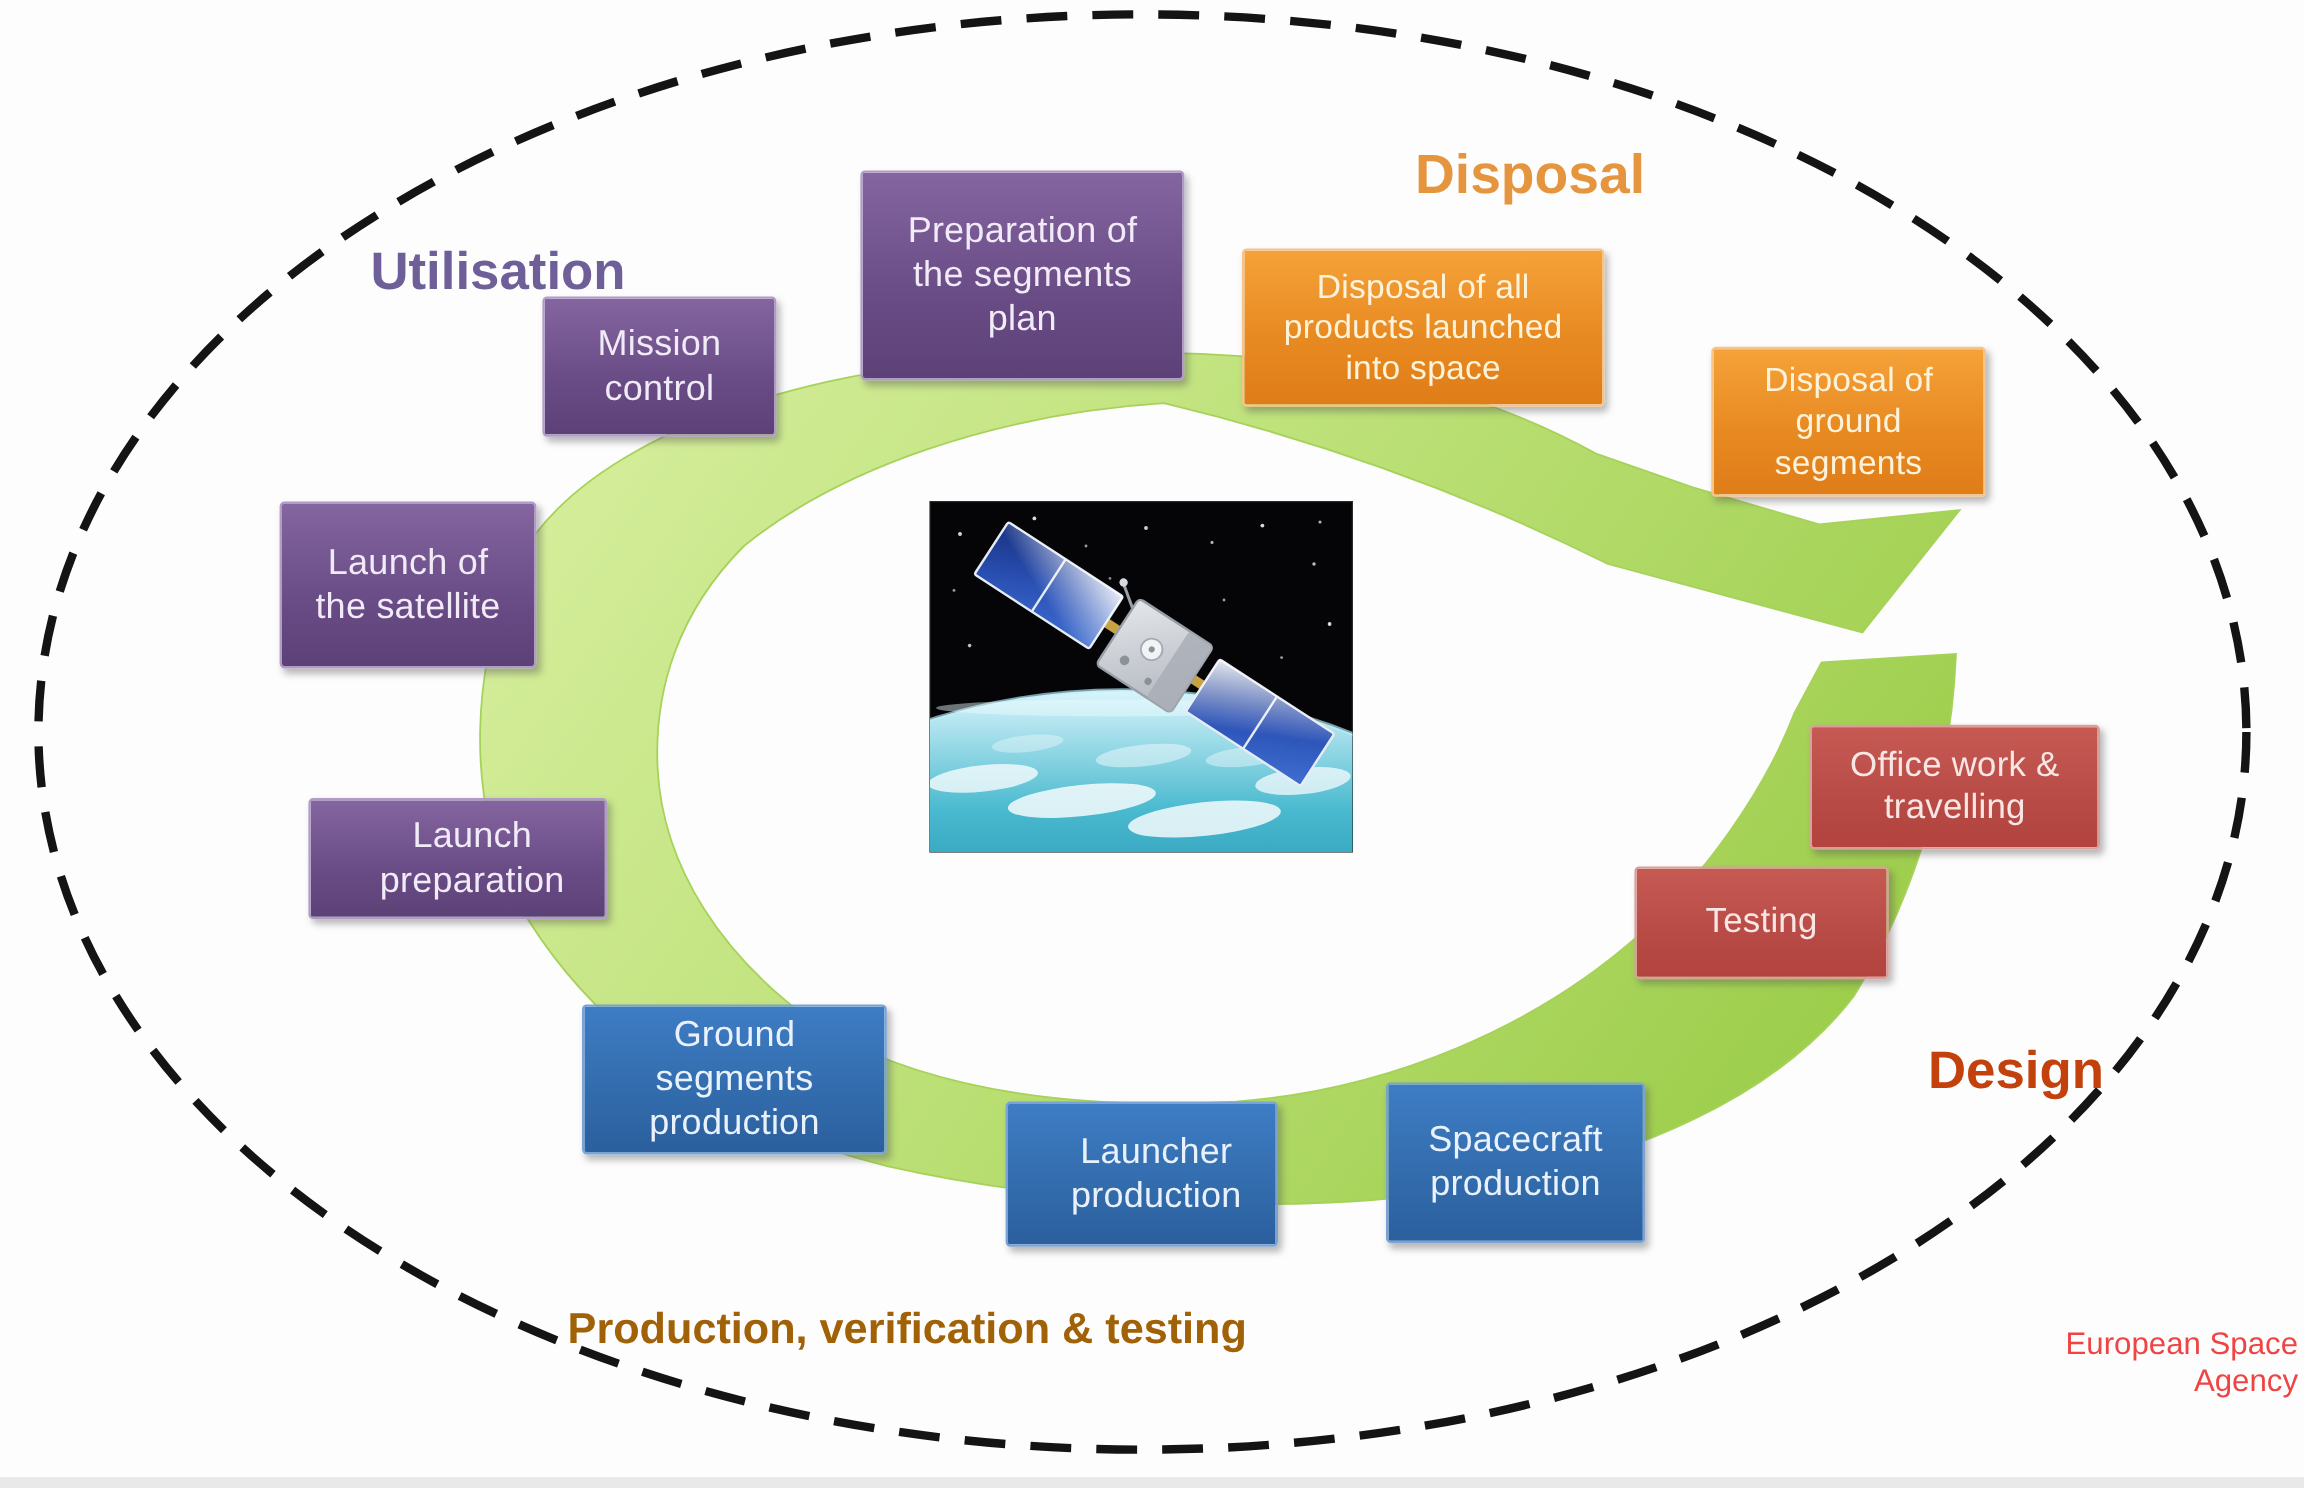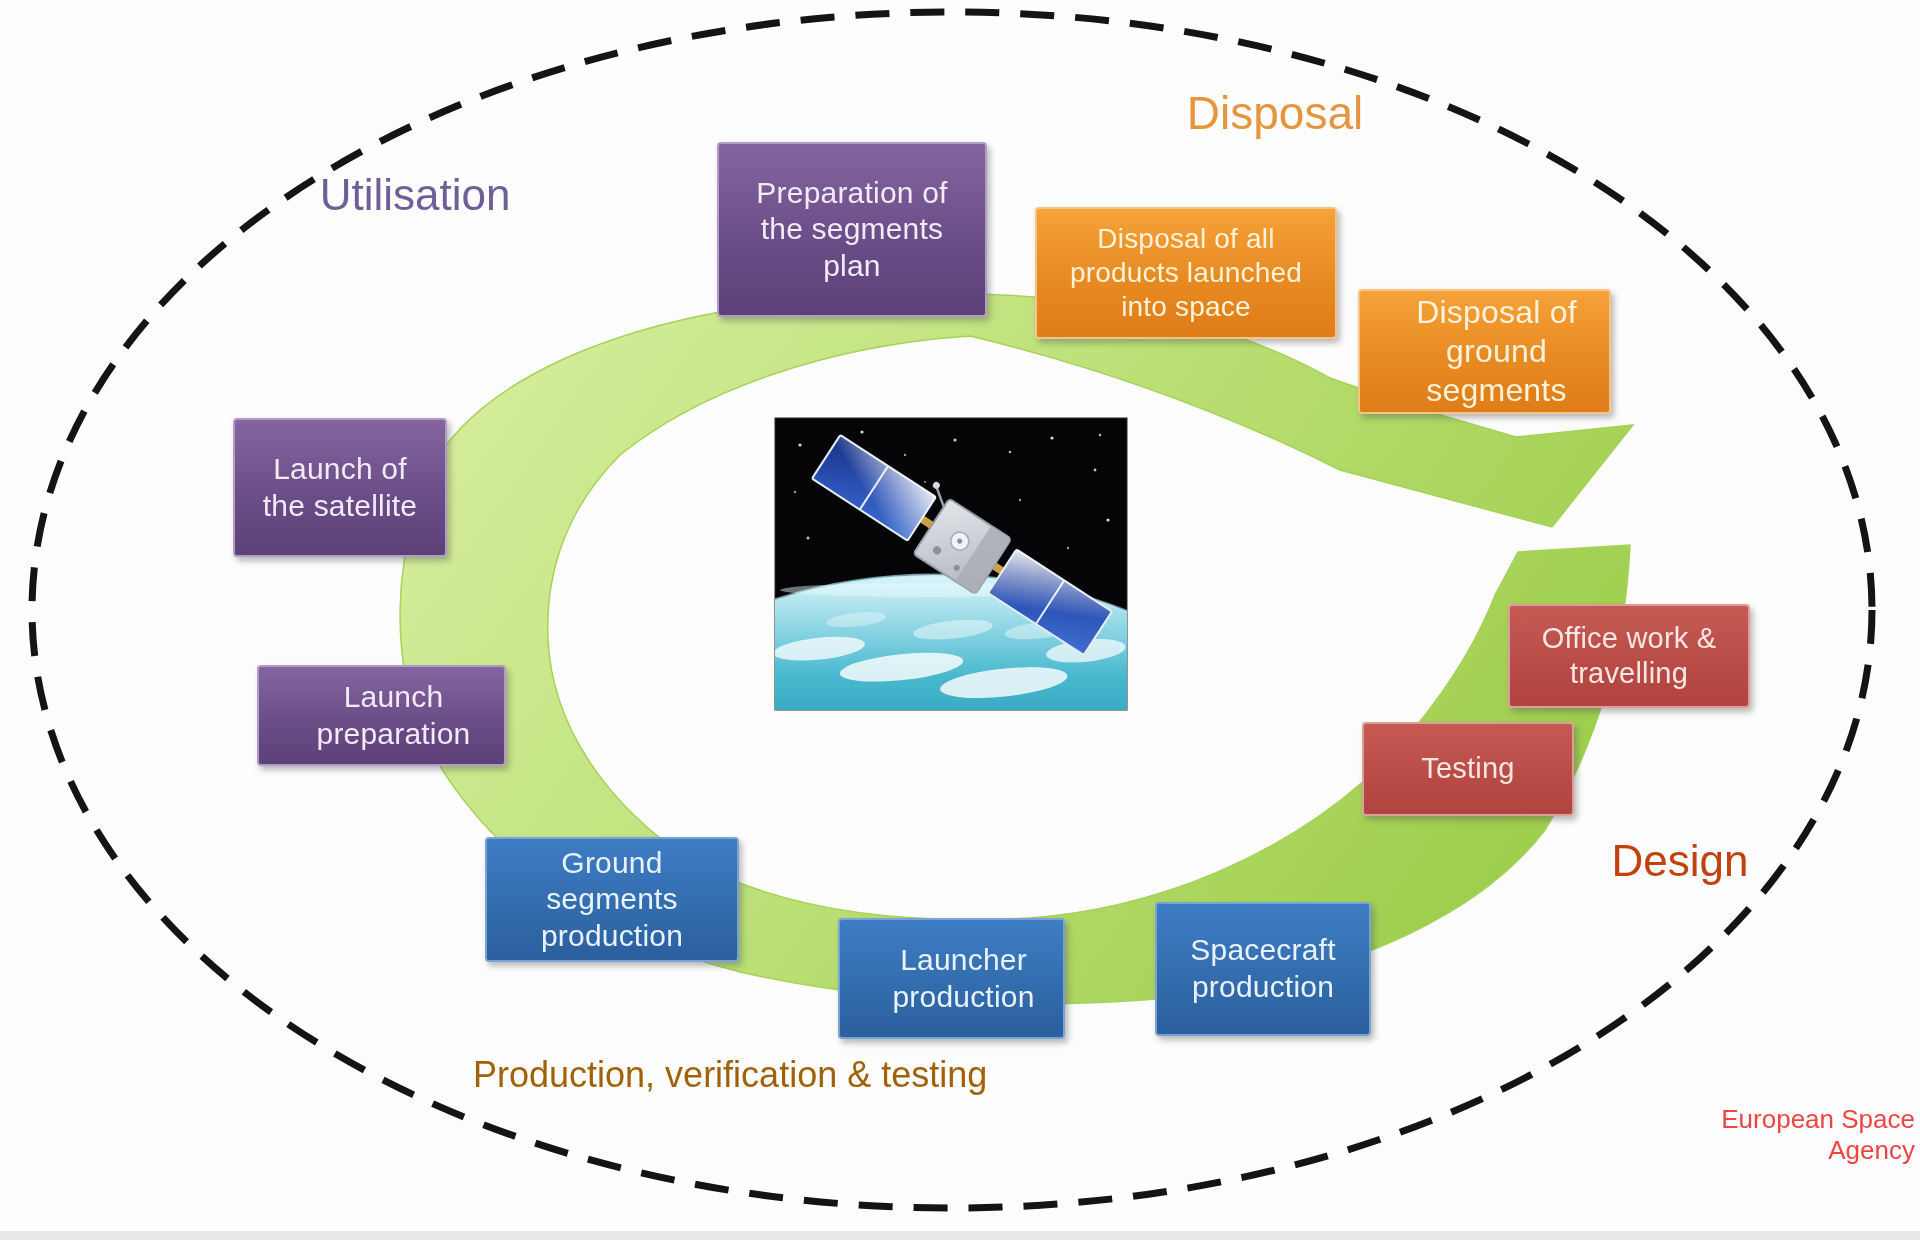--- a/index.html
+++ b/index.html
@@ -20,29 +20,29 @@
   .bx-purple{background:linear-gradient(180deg,#84659f 0%,#6b4d87 55%,#5c4177 100%);border:2px solid #b09cc6;color:#f1eaf7;}
   .bx-orange{background:linear-gradient(180deg,#f5a239 0%,#e88a22 55%,#df7d18 100%);border:2px solid #f6c489;color:#fdf2da;margin-top:17px;}
   .bx-blue{background:linear-gradient(180deg,#3e7cc4 0%,#336dae 55%,#2b5f9e 100%);border:2px solid #78a3d4;color:#e9f2fc;}
   .bx-red{background:linear-gradient(180deg,#c65a53 0%,#b94c47 55%,#b2433f 100%);border:2px solid #d9a09a;color:#f8e6e4;}
 
   #bx-mission    {left:452px; top:247px; width:191px; height:113px; font-size:30px;}
   #bx-prep       {left:717px; top:142px; width:266px; height:171px; font-size:30px;}
   #bx-launch-sat {left:233px; top:418px; width:210px; height:135px; font-size:30px;}
   #bx-launch-prep{left:257px; top:665px; width:221px; height:97px;  font-size:30px;padding-left:24px;}
   #bx-disp-all   {left:1035px;top:190px; width:298px; height:128px; font-size:28px;}
-  #bx-disp-ground{left:1358px;top:272px; width:225px; height:121px; font-size:32px;padding-left:24px;}
+  #bx-disp-ground{left:1426px;top:272px; width:225px; height:121px; font-size:28px;}
   #bx-office     {left:1492px;top:604px; width:238px; height:100px; font-size:29px;margin-left:16px;}
   #bx-testing    {left:1362px;top:722px; width:208px; height:90px;  font-size:29px;}
   #bx-spacecraft {left:1155px;top:902px; width:212px; height:130px; font-size:30px;}
   #bx-launcher   {left:838px; top:918px; width:199px; height:117px; font-size:30px;padding-left:24px;}
   #bx-ground     {left:485px; top:837px; width:250px; height:121px; font-size:30px;}
 
   
-  .phase{position:absolute;font-weight:normal;text-align:center;}
+  .phase{position:absolute;font-weight:bold;text-align:center;margin-top:32px;}
   #h-utilisation{left:295px; top:170px; width:240px; font-size:44px; color:#6f5f99;}
   #h-disposal  {left:1155px;top:86px;  width:240px; font-size:46px; color:#e6953f;}
   #h-design    {left:1585px;top:836px; width:190px; font-size:44px; color:#c2410c;}
   #h-production{left:473px; top:1054px;width:760px; font-size:36px; color:#a16207; text-align:left;}
   #footer-brand{position:absolute;left:1645px;top:1104px;width:270px;text-align:right;
     font-size:26px;color:#ef4444;font-weight:400;}
 </style>
 </head>
 <body>
 
@@ -170,20 +170,22 @@
         </g>
       </g>
     </g>
   </svg>
 
   <div class="phase" id="h-utilisation">Utilisation</div>
   <div class="phase" id="h-disposal">Disposal</div>
   <div class="phase" id="h-design">Design</div>
   <div class="phase" id="h-production">Production, verification &amp; testing</div>
 
+  <div class="bx bx-purple" id="bx-mission">Mission
+control</div>
   <div class="bx bx-purple" id="bx-prep">Preparation of
 the segments
 plan</div>
   <div class="bx bx-purple" id="bx-launch-sat">Launch of
 the satellite</div>
   <div class="bx bx-purple" id="bx-launch-prep">Launch
 preparation</div>
   <div class="bx bx-orange" id="bx-disp-all">Disposal of all
 products launched
 into space</div>

